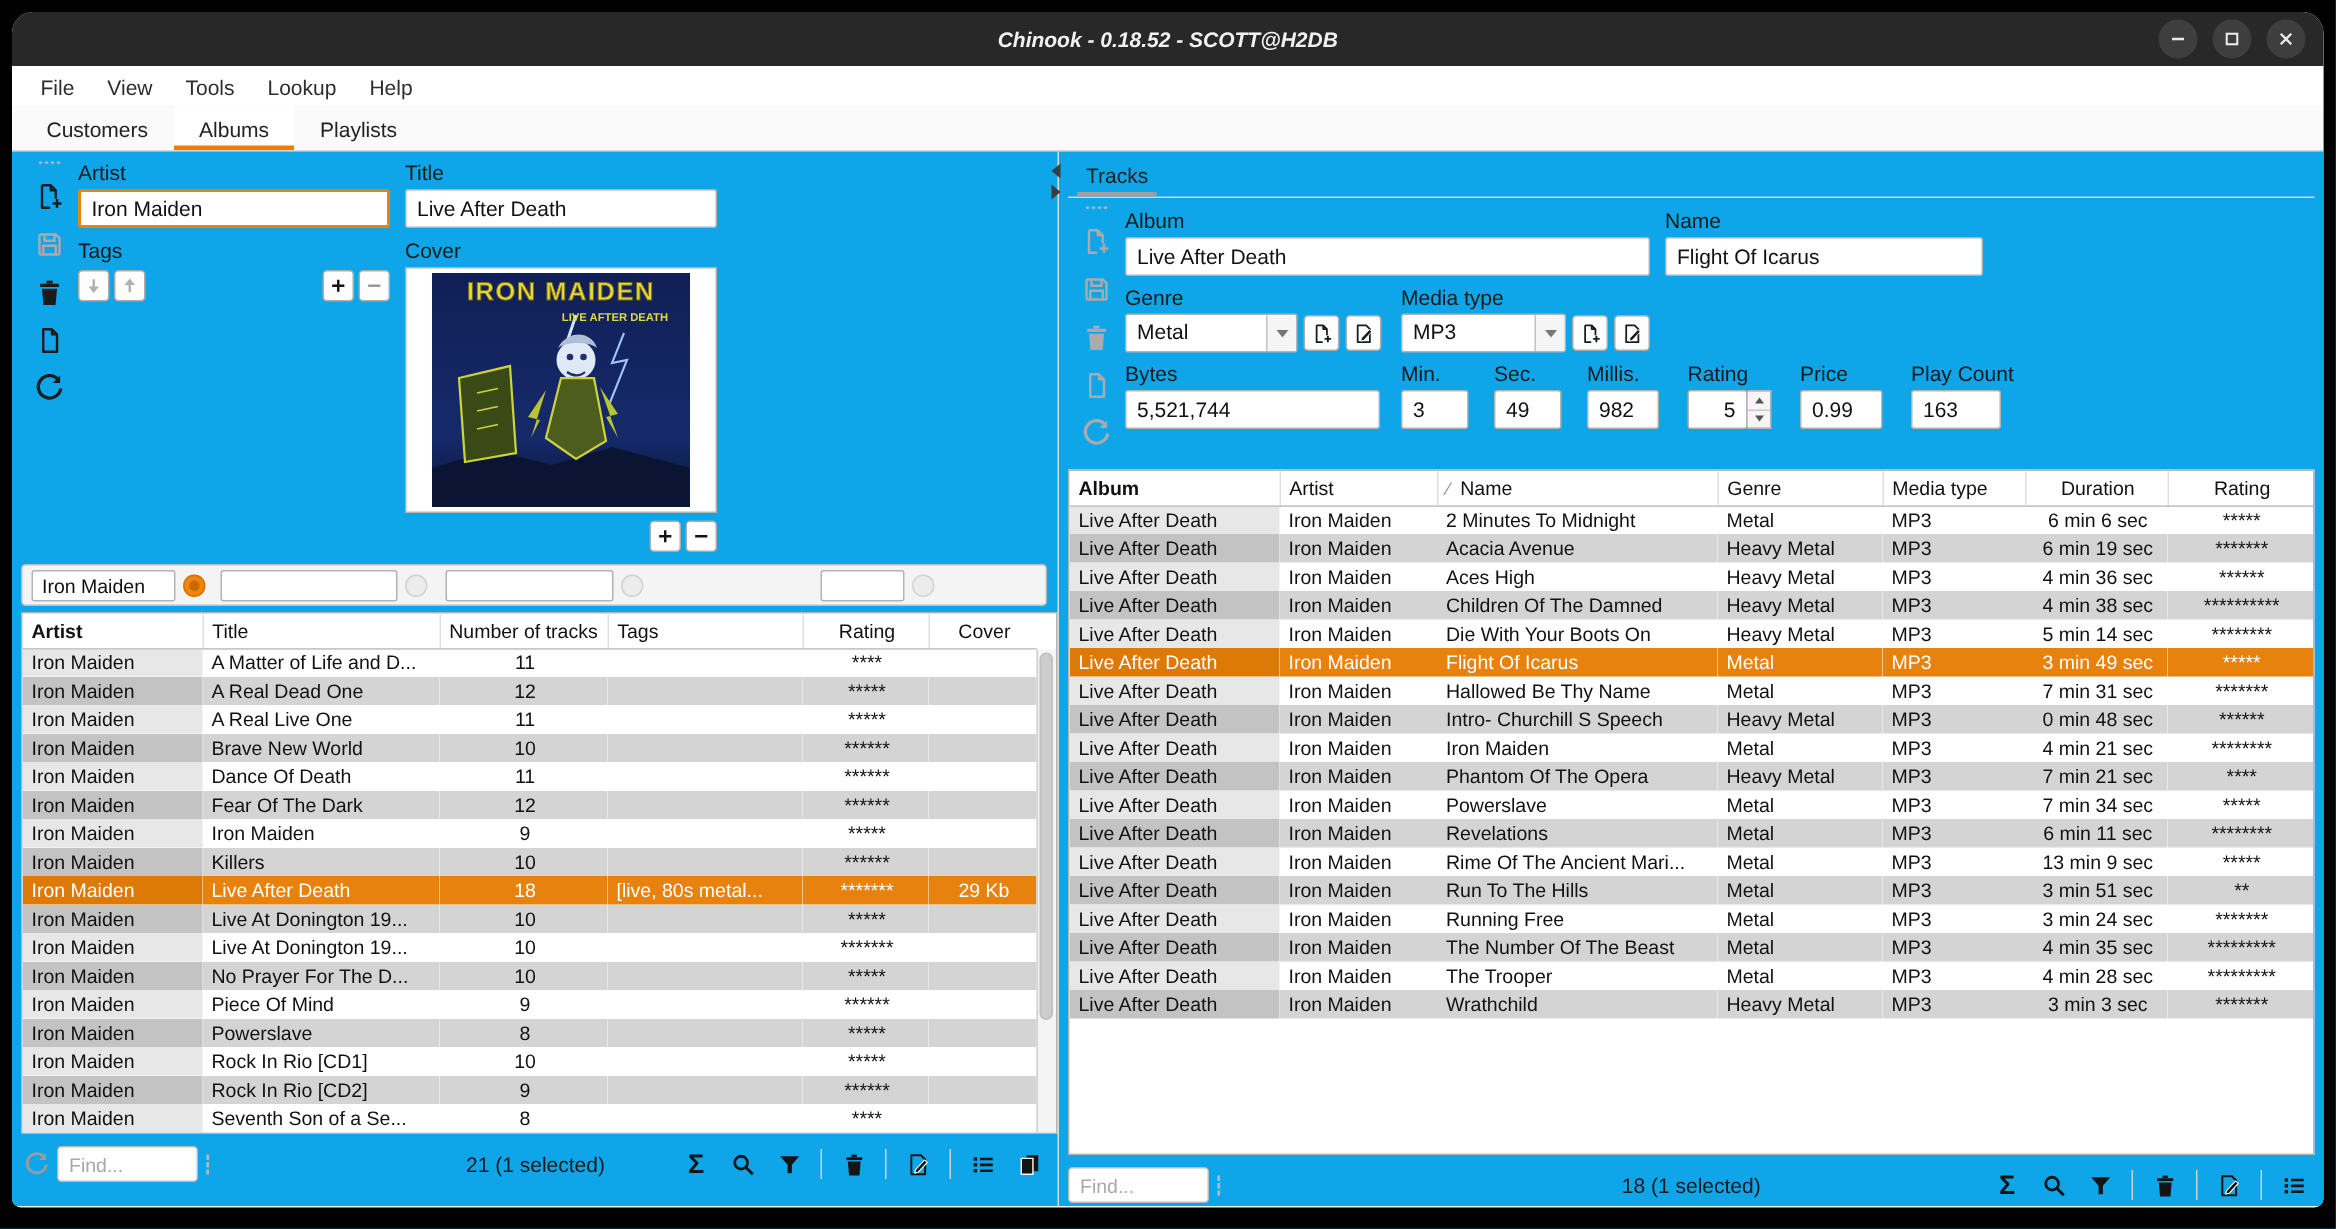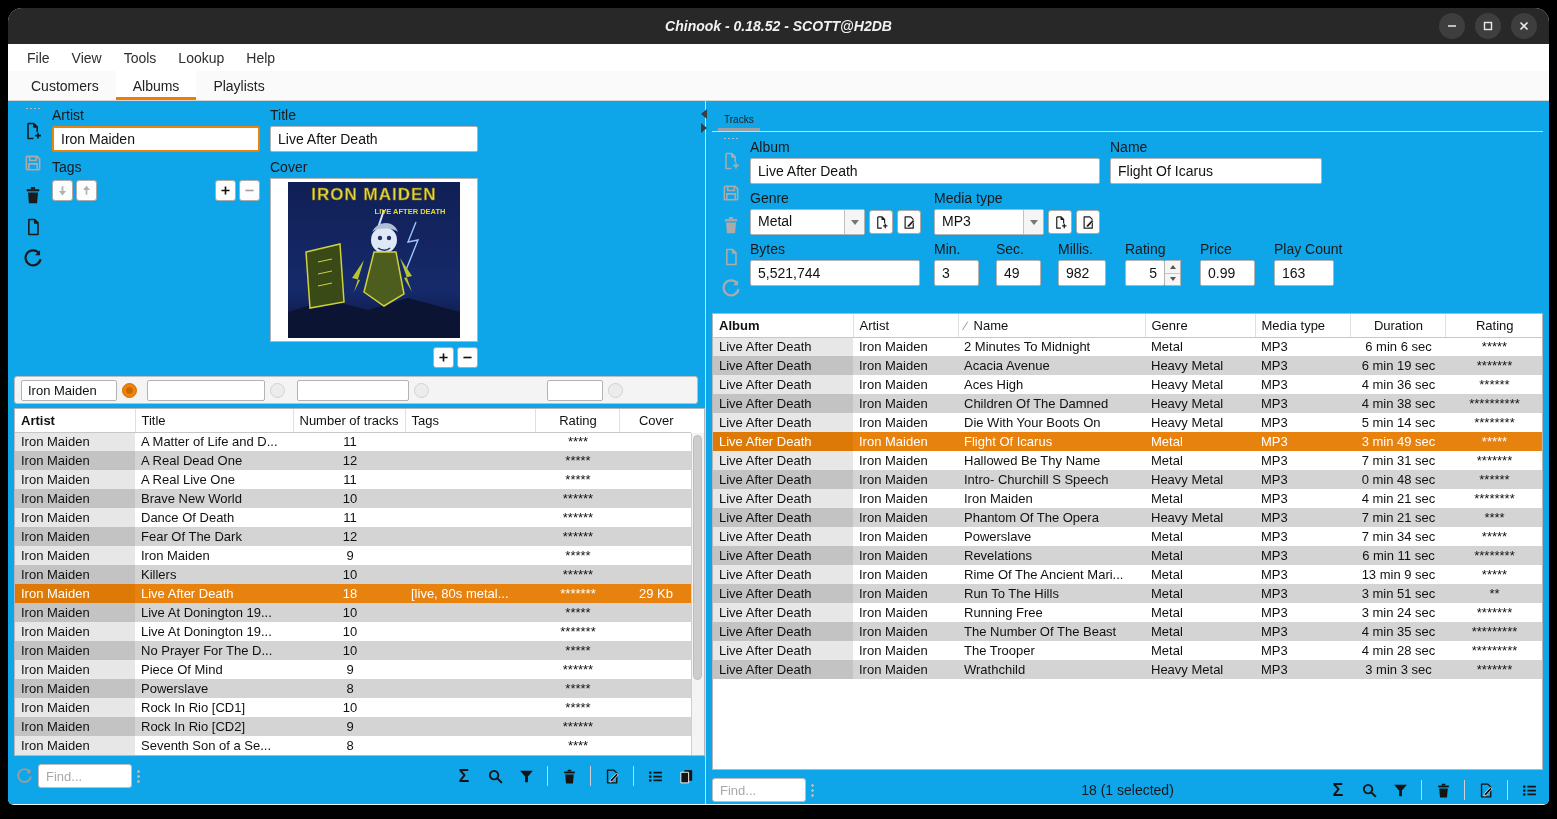--- a/index.html
+++ b/index.html
@@ -91,21 +91,21 @@
             background-image:radial-gradient(#b8b8b8 1.1px, transparent 1.2px); background-size:3px 5px; }
   .count { position:absolute; left:0; right:0; text-align:center; font-size:14px; color:#1a1a1a; pointer-events:none; }
   .ficons { margin-left:auto; display:flex; align-items:center; gap:11px; padding-right:4px; }
   .fic { width:20px; height:20px; border:none; background:transparent; display:flex; align-items:center; justify-content:center; cursor:pointer; color:#141414; }
   .fic svg { width:17px; height:17px; }
   .sigma { font-size:18px; font-weight:bold; line-height:1; }
   .fsep { width:1px; height:20px; background:#cfcfcf; }
 
   
   .tracks-tabrow { height:31px; display:flex; align-items:flex-end; border-bottom:1px solid #d6d6d6; padding-left:8px; }
-  .tracks-tab { font-size:10px; color:#222; padding:0 4px 6px; position:relative; }
+  .tracks-tab { font-size:14px; color:#222; padding:0 4px 6px; position:relative; }
   .tracks-tab::after { content:""; position:absolute; left:-2px; right:-2px; bottom:0; height:3px; background:#9aa0a6; }
   .rform { display:flex; padding-top:3px; }
   .rfields { flex:1; padding-top:2px; }
   .frow { display:flex; margin-bottom:4px; }
   .fblock { display:flex; flex-direction:column; }
   .combo { display:flex; height:26px; border:1px solid #b3b3b3; border-radius:2px; background:#fff; overflow:hidden; }
   .combo-val { flex:1; font-size:14px; color:#111; padding:3px 7px; white-space:nowrap; overflow:hidden; }
   .combo-arrow { width:20px; border-left:1px solid #c3c3c3; background:#f5f5f5; display:flex; align-items:center; justify-content:center; }
   .caret { width:0; height:0; border-left:4px solid transparent; border-right:4px solid transparent; border-top:5px solid #777; }
   .mini-btn { width:24px; height:24px; border:1px solid #ababab; border-radius:3px; background:#fdfdfd;
@@ -520,20 +520,21 @@
       </div>
 
       <div class="footer">
         <button class="fic" style="color:#9c9c9c;margin-right:4px">
             <svg>
               <use href="#i-refresh"></use>
             </svg>
           </button>
         <input class="find-input" placeholder="Find..." style="">
         <span class="dots-v"></span>
+        <span class="count">21 (1 selected)</span>
         <div class="ficons">
           <button class="fic sigma">Σ</button>
           <button class="fic">
               <svg>
                 <use href="#i-search"></use>
               </svg>
             </button>
           <button class="fic">
               <svg>
                 <use href="#i-filter"></use>

